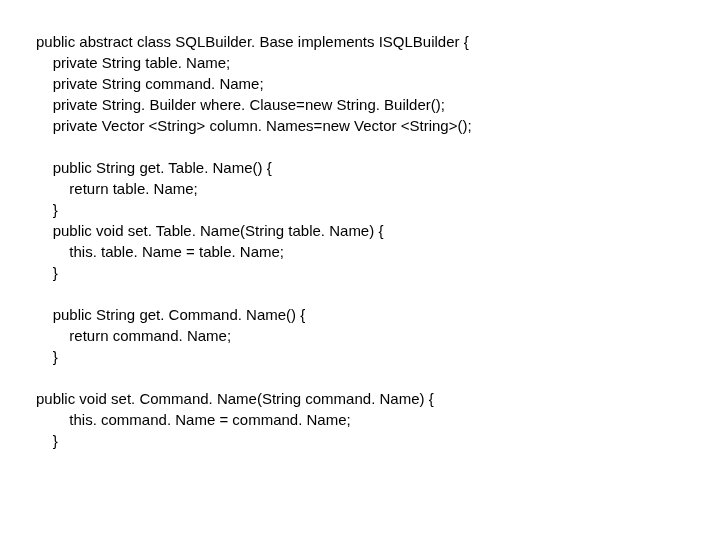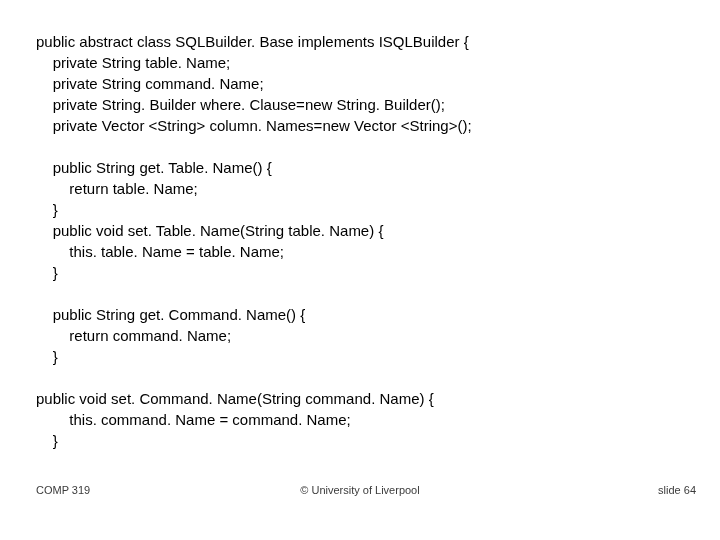--- a/index.html
+++ b/index.html
@@ -80,19 +80,14 @@
 <span>    }</span>
 <span></span>
 <span>    public String get. Command. Name() {</span>
 <span>        return command. Name;</span>
 <span>    }</span>
 <span></span>
 <span>public void set. Command. Name(String command. Name) {</span>
 <span>        this. command. Name = command. Name;</span>
 <span>    }</span></div>
 
-  <div class="footer">
-    <div class="footer-left">COMP 319</div>
-    <div class="footer-center">© University of Liverpool</div>
-    <div class="footer-right">slide  64</div>
-  </div>
 
 </div>
 
 </body></html>

